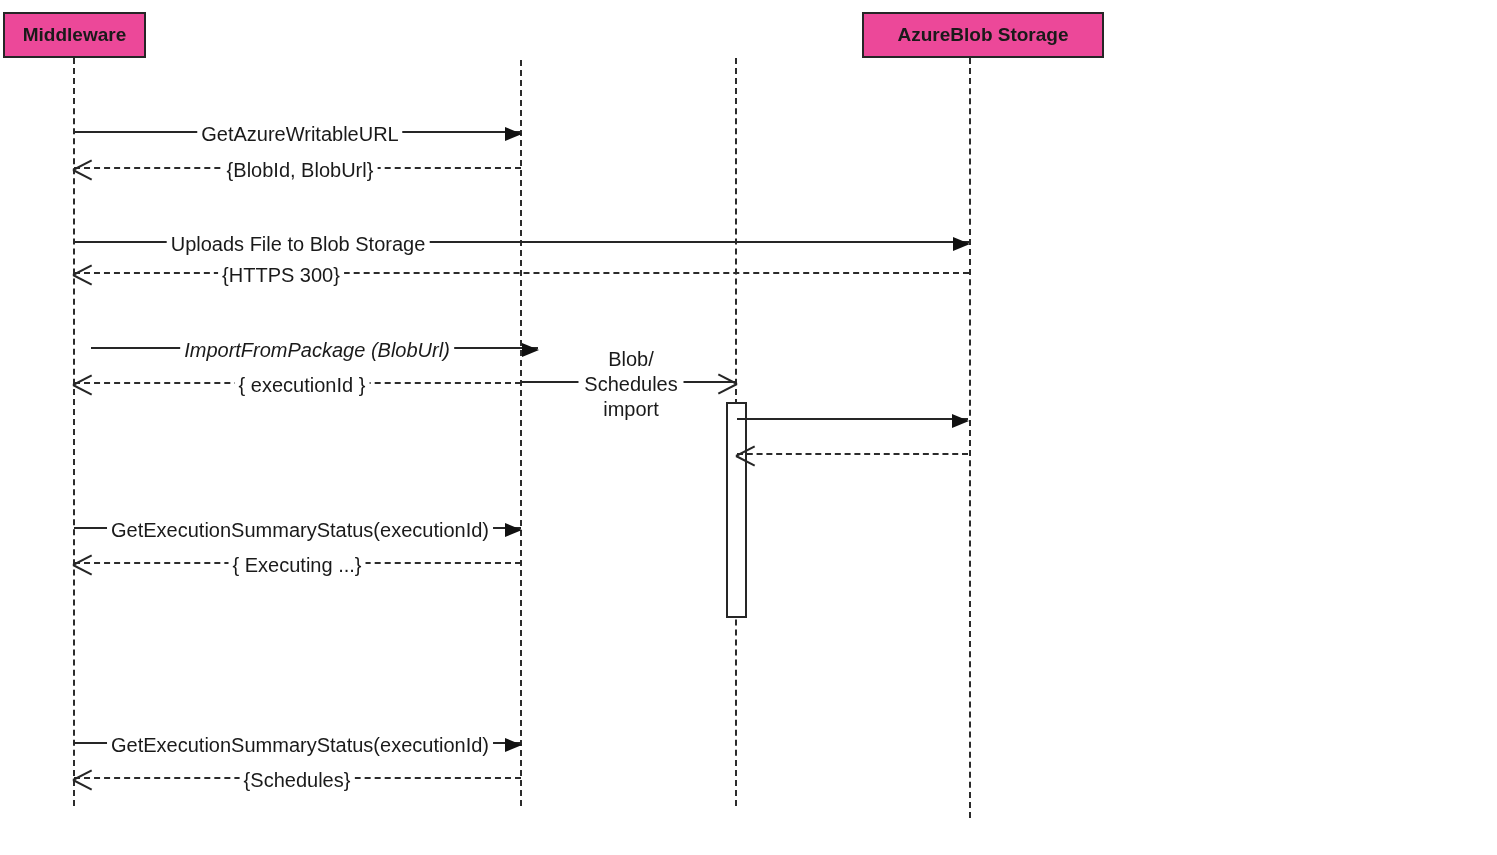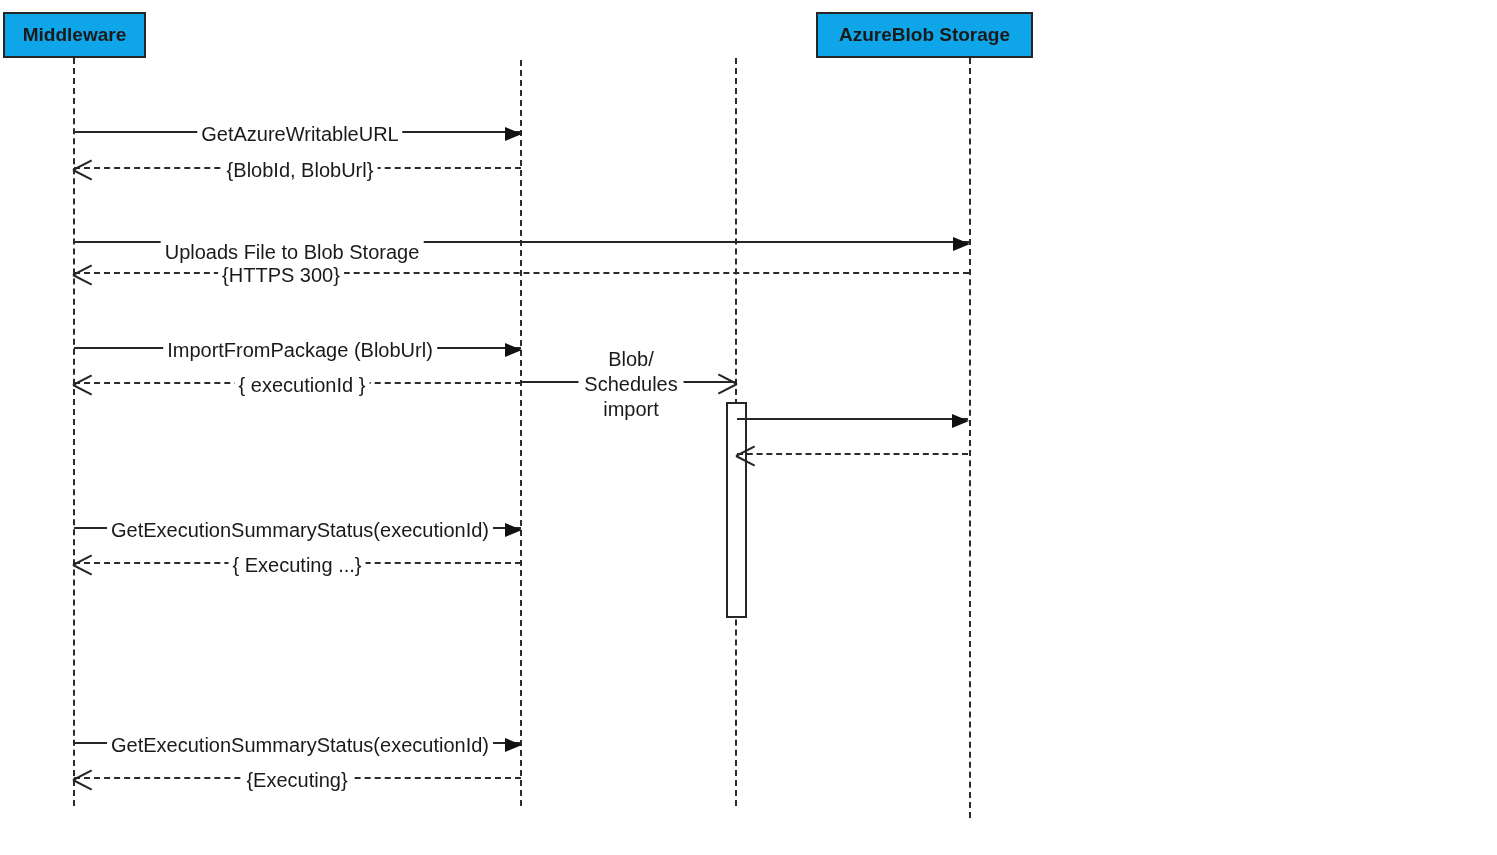--- a/index.html
+++ b/index.html
@@ -2,21 +2,21 @@
 <html><head>
 <meta charset="utf-8">
 <style>
   html,body { margin:0; padding:0; background:#fff; }
   .canvas {
     position:relative; width:1497px; height:855px; background:#ffffff;
     font-family:"Liberation Sans", sans-serif; color:#1a1a1a; overflow:hidden;
   }
   
   .actor {
-    position:absolute; box-sizing:border-box; background:#0ea5e9;
+    position:absolute; box-sizing:border-box; background:#ec4899;
     border:2px solid #262626; display:flex; align-items:center; justify-content:center;
     z-index:5; white-space:nowrap;
   }
   .actor.bold { font-weight:bold; font-size:19px; }
   .actor.big  { font-weight:400; font-size:23px; }
   
   .lifeline {
     position:absolute; width:0; border-left:2px dashed #2b2b2b; z-index:1;
   }
   
@@ -65,45 +65,45 @@
   <div class="lifeline" style="left:73px;  top:58px; height:748px;"></div>
   <div class="lifeline" style="left:520px; top:60px; height:746px;"></div>
   <div class="lifeline" style="left:735px; top:58px; height:748px;"></div>
   <div class="lifeline" style="left:969px; top:58px; height:760px;"></div>
 
   <div class="activation" style="left:726px; top:402px; width:21px; height:216px;"></div>
 
   <div class="actor bold" style="left:3px;   top:12px; width:143px; height:46px;">
     <span>Middleware</span>
   </div>
-  <div class="actor bold" style="left:816px; top:12px; width:217px; height:46px;text-align:right;">
+  <div class="actor bold" style="left:862px; top:12px; width:242px; height:46px;text-align:right;">
     <span>AzureBlob Storage</span>
   </div>
 
   <div class="msg solid" style="left:74px; top:131px; width:447px;">
     <div class="head-filled-right"></div>
     <span class="lbl" style="left:226px;">GetAzureWritableURL</span>
   </div>
 
   <div class="msg dashed" style="left:74px; top:167px; width:447px;">
     <div class="head-open-left"></div>
     <span class="lbl" style="left:226px;">{BlobId, BlobUrl}</span>
   </div>
 
   <div class="msg solid" style="left:74px; top:241px; width:895px;">
     <div class="head-filled-right"></div>
-    <span class="lbl" style="left:218px;margin-top:8px;">Uploads File to Blob Storage</span>
+    <span class="lbl" style="left:224px;">Uploads File to Blob Storage</span>
   </div>
 
   <div class="msg dashed" style="left:74px; top:272px; width:895px;">
     <div class="head-open-left"></div>
     <span class="lbl" style="left:207px;">{HTTPS 300}</span>
   </div>
 
-  <div class="msg solid" style="left:74px; top:347px; width:447px;">
+  <div class="msg solid" style="left:91px; top:347px; width:447px;font-style:italic;">
     <div class="head-filled-right"></div>
     <span class="lbl" style="left:226px;">ImportFromPackage (BlobUrl)</span>
   </div>
 
   <div class="msg dashed" style="left:74px; top:382px; width:447px;">
     <div class="head-open-left"></div>
     <span class="lbl" style="left:228px;">{ executionId }</span>
   </div>
 
   <div class="msg solid" style="left:522px; top:381px; width:214px;">
@@ -130,16 +130,16 @@
     <span class="lbl" style="left:223px;">{ Executing ...}</span>
   </div>
 
   <div class="msg solid" style="left:74px; top:742px; width:447px;">
     <div class="head-filled-right"></div>
     <span class="lbl" style="left:226px;">GetExecutionSummaryStatus(executionId)</span>
   </div>
 
   <div class="msg dashed" style="left:74px; top:777px; width:447px;">
     <div class="head-open-left"></div>
-    <span class="lbl" style="left:223px;">{Executing}</span>
+    <span class="lbl" style="left:223px;">{Schedules}</span>
   </div>
 
 </div>
 
 </body></html>

